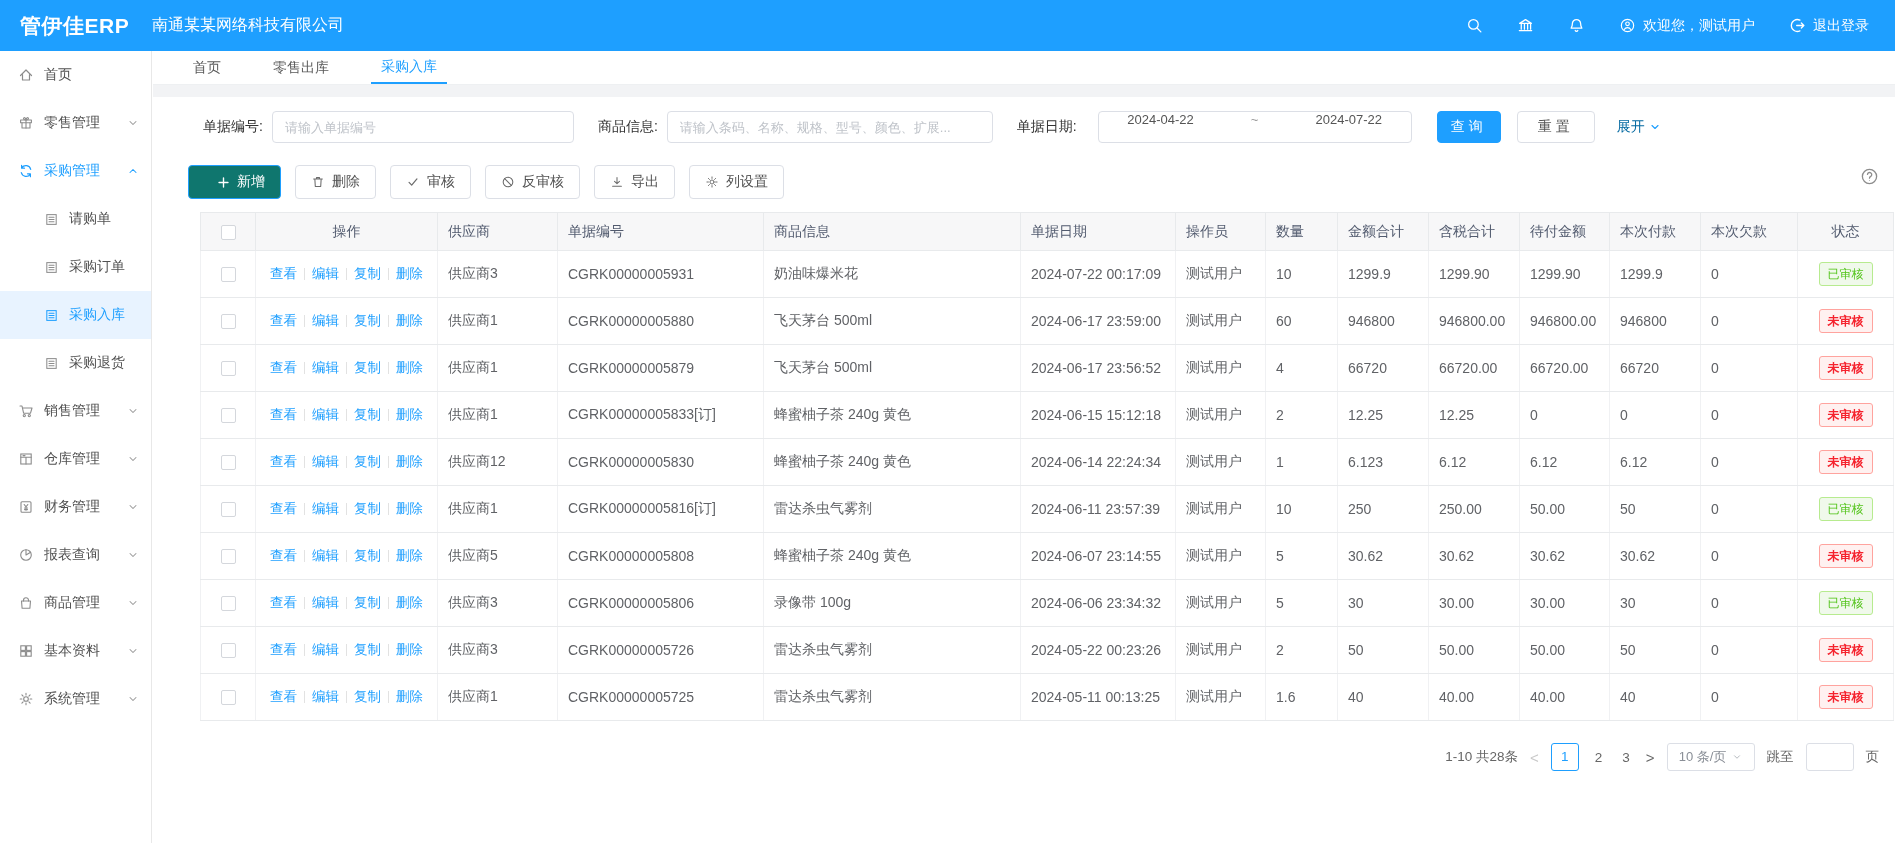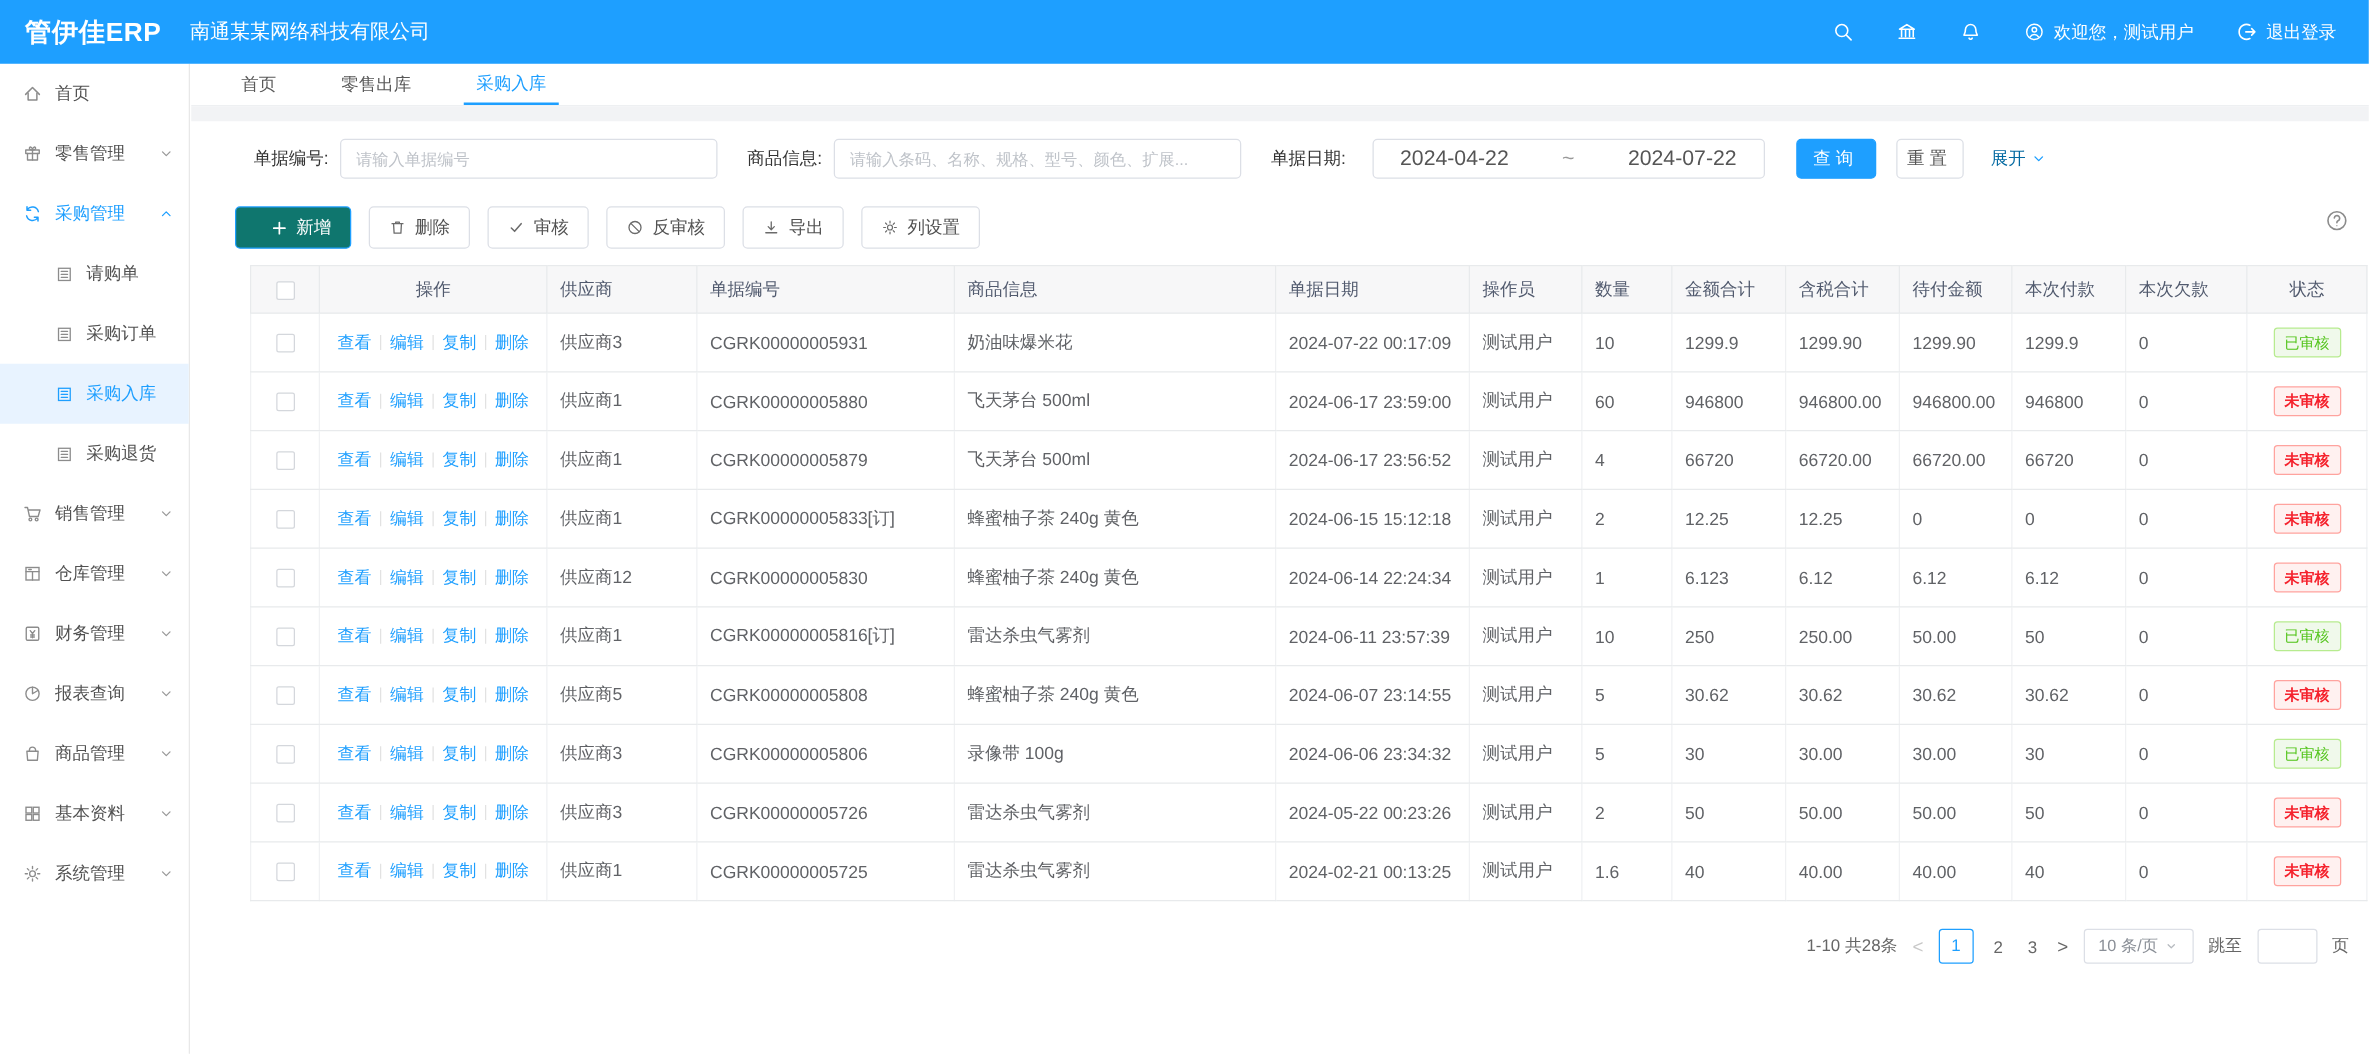--- a/index.html
+++ b/index.html
@@ -39,25 +39,25 @@
   
   .filters { display:flex; align-items:center; padding:14px 0 10px 50px; }
   .flabel { color:#333; white-space:nowrap; margin-right:9px; }
   .finput { height:32px; border:1px solid #dcdfe6; border-radius:4px; padding:0 12px;
     font-size:13px; color:#333; outline:none; font-family:inherit; }
   .finput::placeholder { color:#bfc3c9; }
   .in-docno { width:302px; }
   .in-goods { width:326px; }
   .ml24 { margin-left:24px; }
   .daterange { width:314px; height:32px; border:1px solid #dcdfe6; border-radius:4px; margin-left:12px;
-    display:flex; align-items:center; justify-content:space-around; color:#555; font-size:17px; cursor:pointer; }
+    display:flex; justify-content:space-around; color:#555; font-size:13px; cursor:pointer; }
   .daterange .sep { color:#999; }
   .btn { height:32px; border-radius:4px; font-size:14px; cursor:pointer; font-family:inherit; }
   .btn.primary { background:#1E9FFF; color:#fff; border:1px solid #1E9FFF; padding:0 13px; letter-spacing:4px; margin-left:25px; }
-  .btn.plain { background:#fff; color:#555; border:1px solid #dcdfe6; padding:0 8px; letter-spacing:4px; margin-left:16px; }
+  .btn.plain { background:#fff; color:#555; border:1px solid #dcdfe6; padding:0 20px; letter-spacing:4px; margin-left:16px; }
   .expand { display:flex; align-items:center; gap:4px; color:#0369a1; margin-left:22px; cursor:pointer; }
 
   
   .toolbar { display:flex; align-items:center; gap:14px; padding-left:35px; margin-top:12px; position:relative; }
   .tbtn { height:34px; display:inline-flex; align-items:center; gap:7px; padding:0 15px;
     background:#fff; border:1px solid #dcdfe6; border-radius:4px; color:#515151; font-size:14px; cursor:pointer; font-family:inherit; }
   .tbtn .ticon { color:#6b6b6b; display:flex; }
   .tbtn.primary { background:#0f766e; border-color:#1E9FFF; color:#fff;padding-left:28px; }
   .tbtn.primary .ticon { color:#fff; }
   .help { position:absolute; right:16px; top:2px; color:#8c8c8c; cursor:pointer; }
@@ -613,21 +613,21 @@
   </tr>
 
   <tr>
     <td class="c-center"><span class="checkbox"></span></td>
     <td class="c-center ops">
       <a class="op-link">查看</a><span class="op-sep"></span><a class="op-link">编辑</a><span class="op-sep"></span><a class="op-link">复制</a><span class="op-sep"></span><a class="op-link">删除</a>
     </td>
     <td>供应商1</td>
     <td>CGRK00000005725</td>
     <td>雷达杀虫气雾剂</td>
-    <td>2024-02-21 00:13:25</td>
+    <td>2024-05-11 00:13:25</td>
     <td>测试用户</td>
     <td>1.6</td>
     <td>40</td>
     <td>40.00</td>
     <td>40.00</td>
     <td>40</td>
     <td>0</td>
     <td class="c-center"><span class="badge pending">未审核</span></td>
   </tr>
 </tbody>

